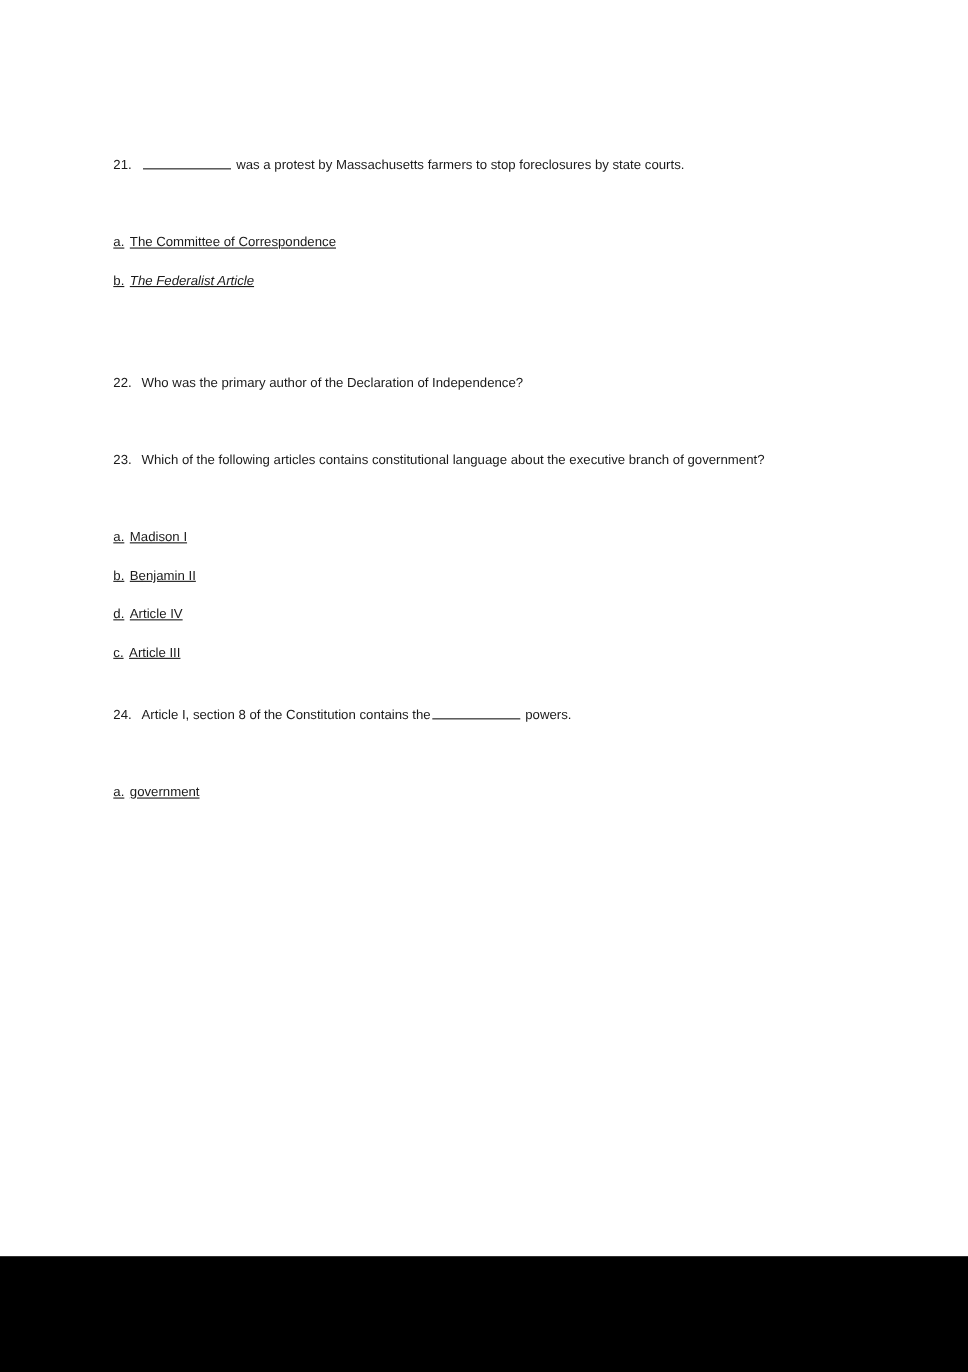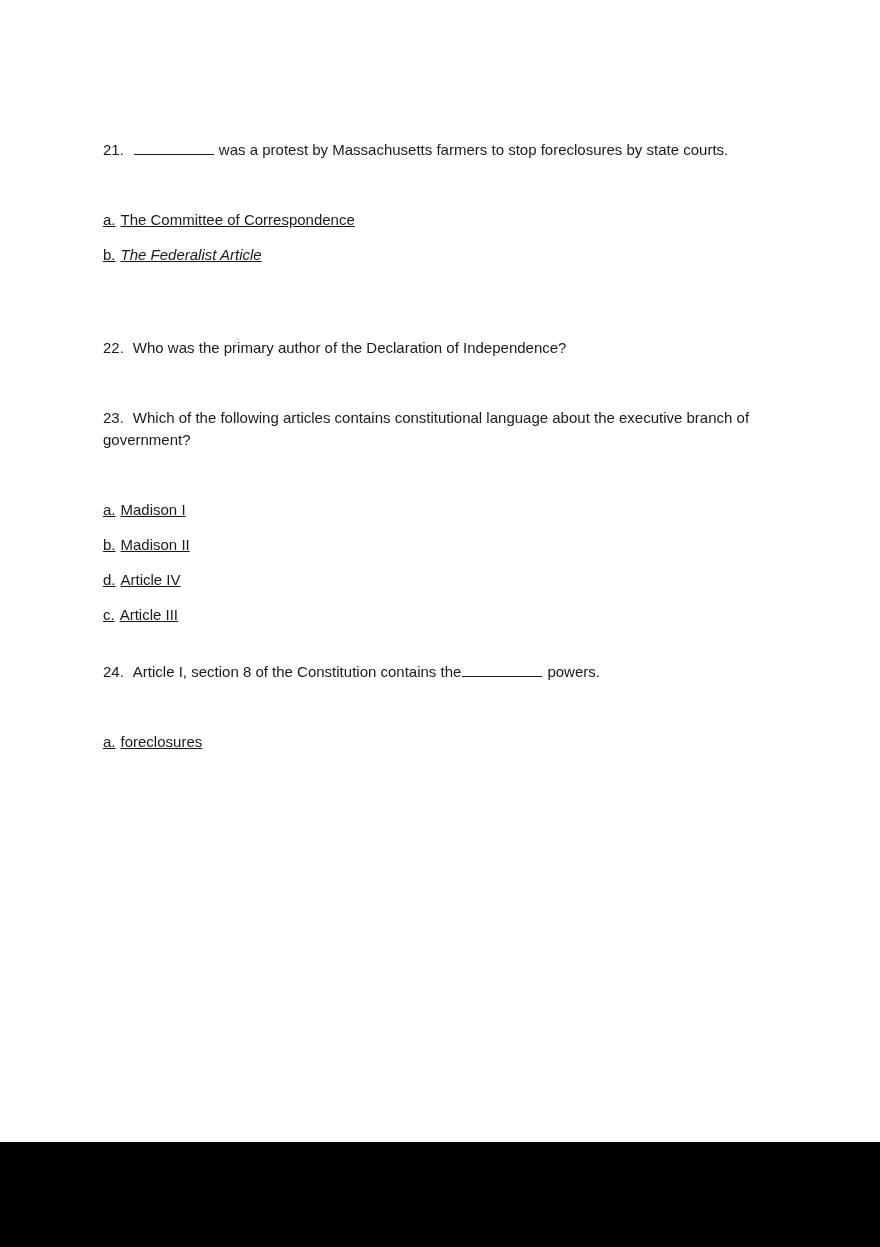--- a/index.html
+++ b/index.html
@@ -7,21 +7,21 @@
     padding: 0;
     background: #ffffff;
   }
   .page {
     position: relative;
     width: 880px;
     height: 1247px;
     background: #ffffff;
     overflow: hidden;
     font-family: "Liberation Sans", sans-serif;
-    font-size: 15px;
+    font-size: 12px;
     color: #1a1a1a;
   }
   .content {
     position: absolute;
     left: 103px;
     top: 139px;
     width: 662px;
   }
   .question-block {
     margin: 0 0 35px 0;
@@ -100,38 +100,38 @@
   <section class="question-block">
     <p class="question-text">
       <span class="q-number">23.</span><span class="q-pre">Which of the following articles contains constitutional language about the executive branch of government?</span>
     </p>
     <ul class="options">
   <li class="option">
     <span class="option-letter">a.</span><span class="option-text">Madison I</span>
   </li>
 
   <li class="option">
-    <span class="option-letter">b.</span><span class="option-text">Madison II</span>
+    <span class="option-letter">b.</span><span class="option-text">Benjamin II</span>
   </li>
 
   <li class="option">
     <span class="option-letter">d.</span><span class="option-text">Article IV</span>
   </li>
 
   <li class="option">
     <span class="option-letter">c.</span><span class="option-text">Article III</span>
   </li>
 </ul>
   </section>
 
   <section class="question-block">
     <p class="question-text">
       <span class="q-number">24.</span><span class="q-pre">Article I, section 8 of the Constitution contains the</span><span class="q-blank"></span><span class="q-post">powers.</span>
     </p>
     <ul class="options">
   <li class="option">
-    <span class="option-letter">a.</span><span class="option-text">foreclosures</span>
+    <span class="option-letter">a.</span><span class="option-text">government</span>
   </li>
 </ul>
   </section>
 </div>
   <div class="footer-band" style="background: rgb(0, 0, 0);"></div>
 </div>
 
 </body></html>

